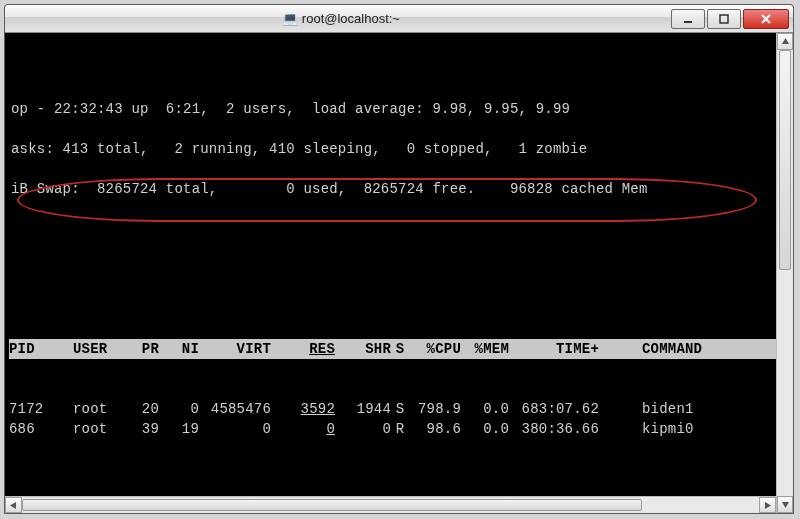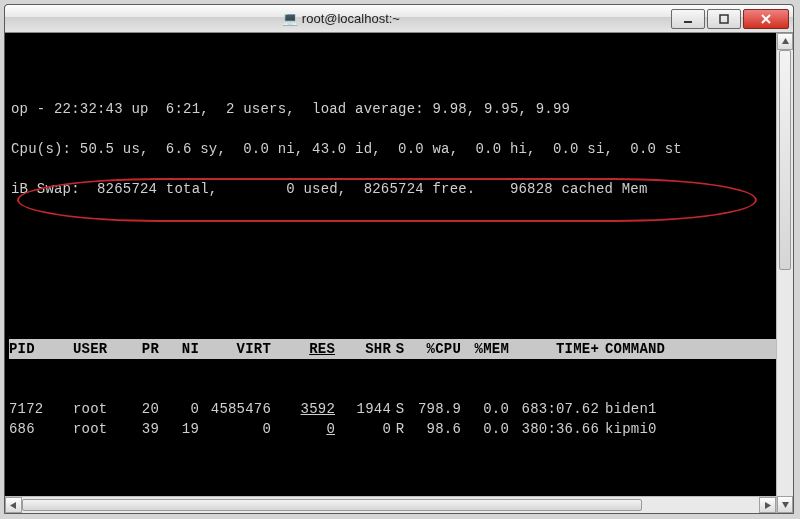--- a/index.html
+++ b/index.html
@@ -79,21 +79,21 @@
   .c-user  { display:inline-block; width:56px; text-align:left; padding-left:20px;}
   .c-pr    { display:inline-block; width:50px; text-align:right; }
   .c-ni    { display:inline-block; width:40px; text-align:right; }
   .c-virt  { display:inline-block; width:72px; text-align:right; }
   .c-res   { display:inline-block; width:64px; text-align:right;text-decoration:underline; }
   .c-shr   { display:inline-block; width:56px; text-align:right; }
   .c-s     { display:inline-block; width:18px; text-align:center; }
   .c-cpu   { display:inline-block; width:52px; text-align:right; }
   .c-mem   { display:inline-block; width:48px; text-align:right; }
   .c-time  { display:inline-block; width:90px; text-align:right; }
-  .c-cmd   { display:inline-block; padding-left:6px; text-align:center; }
+  .c-cmd   { display:inline-block; padding-left:6px; text-align:center;margin-left:37px; }
 
   .summary { padding-left:2px; }
 
   
   .oval {
     position:absolute;
     border:2px solid #c1272d;
     border-radius:100% / 260%;
     pointer-events:none;
   }
@@ -142,21 +142,21 @@
             <line x1="2" y1="1" x2="10" y2="9" stroke="#fff" stroke-width="2"></line>
             <line x1="10" y1="1" x2="2" y2="9" stroke="#fff" stroke-width="2"></line>
           </svg>
       </div>
     </div>
   </div>
 
   <div class="term">
     <div class="summary">
 <div>op - 22:32:43 up  6:21,  2 users,  load average: 9.98, 9.95, 9.99</div>
-<div>Cpu(s): 50.5 us,  6.6 sy,  0.0 ni, 43.0 id,  0.0 wa,  0.0 hi,  0.0 si,  0.0 st</div>
+<div>asks: 413 total,   2 running, 410 sleeping,   0 stopped,   1 zombie</div>
 <div>iB Swap:  8265724 total,        0 used,  8265724 free.    96828 cached Mem</div>
     </div>
     <div class="row"></div>
     <div class="row hdr-row"><span class="c-pid">PID</span><span class="c-user">USER</span><span class="c-pr">PR</span><span class="c-ni">NI</span><span class="c-virt">VIRT</span><span class="c-res">RES</span><span class="c-shr">SHR</span><span class="c-s">S</span><span class="c-cpu">%CPU</span><span class="c-mem">%MEM</span><span class="c-time">TIME+</span><span class="c-cmd">COMMAND</span></div>
     <div id="rows-container"><div class="row"><span class="c-pid">7172</span><span class="c-user">root</span><span class="c-pr">20</span><span class="c-ni">0</span><span class="c-virt">4585476</span><span class="c-res">3592</span><span class="c-shr">1944</span><span class="c-s">S</span><span class="c-cpu">798.9</span><span class="c-mem">0.0</span><span class="c-time">683:07.62</span><span class="c-cmd">biden1</span></div><div class="row"><span class="c-pid">686</span><span class="c-user">root</span><span class="c-pr">39</span><span class="c-ni">19</span><span class="c-virt">0</span><span class="c-res">0</span><span class="c-shr">0</span><span class="c-s">R</span><span class="c-cpu">98.6</span><span class="c-mem">0.0</span><span class="c-time">380:36.66</span><span class="c-cmd">kipmi0</span></div></div>
 
     
     <div class="oval" style="left:12px; top:145px; width:740px; height:44px;"></div>
   </div>
 

